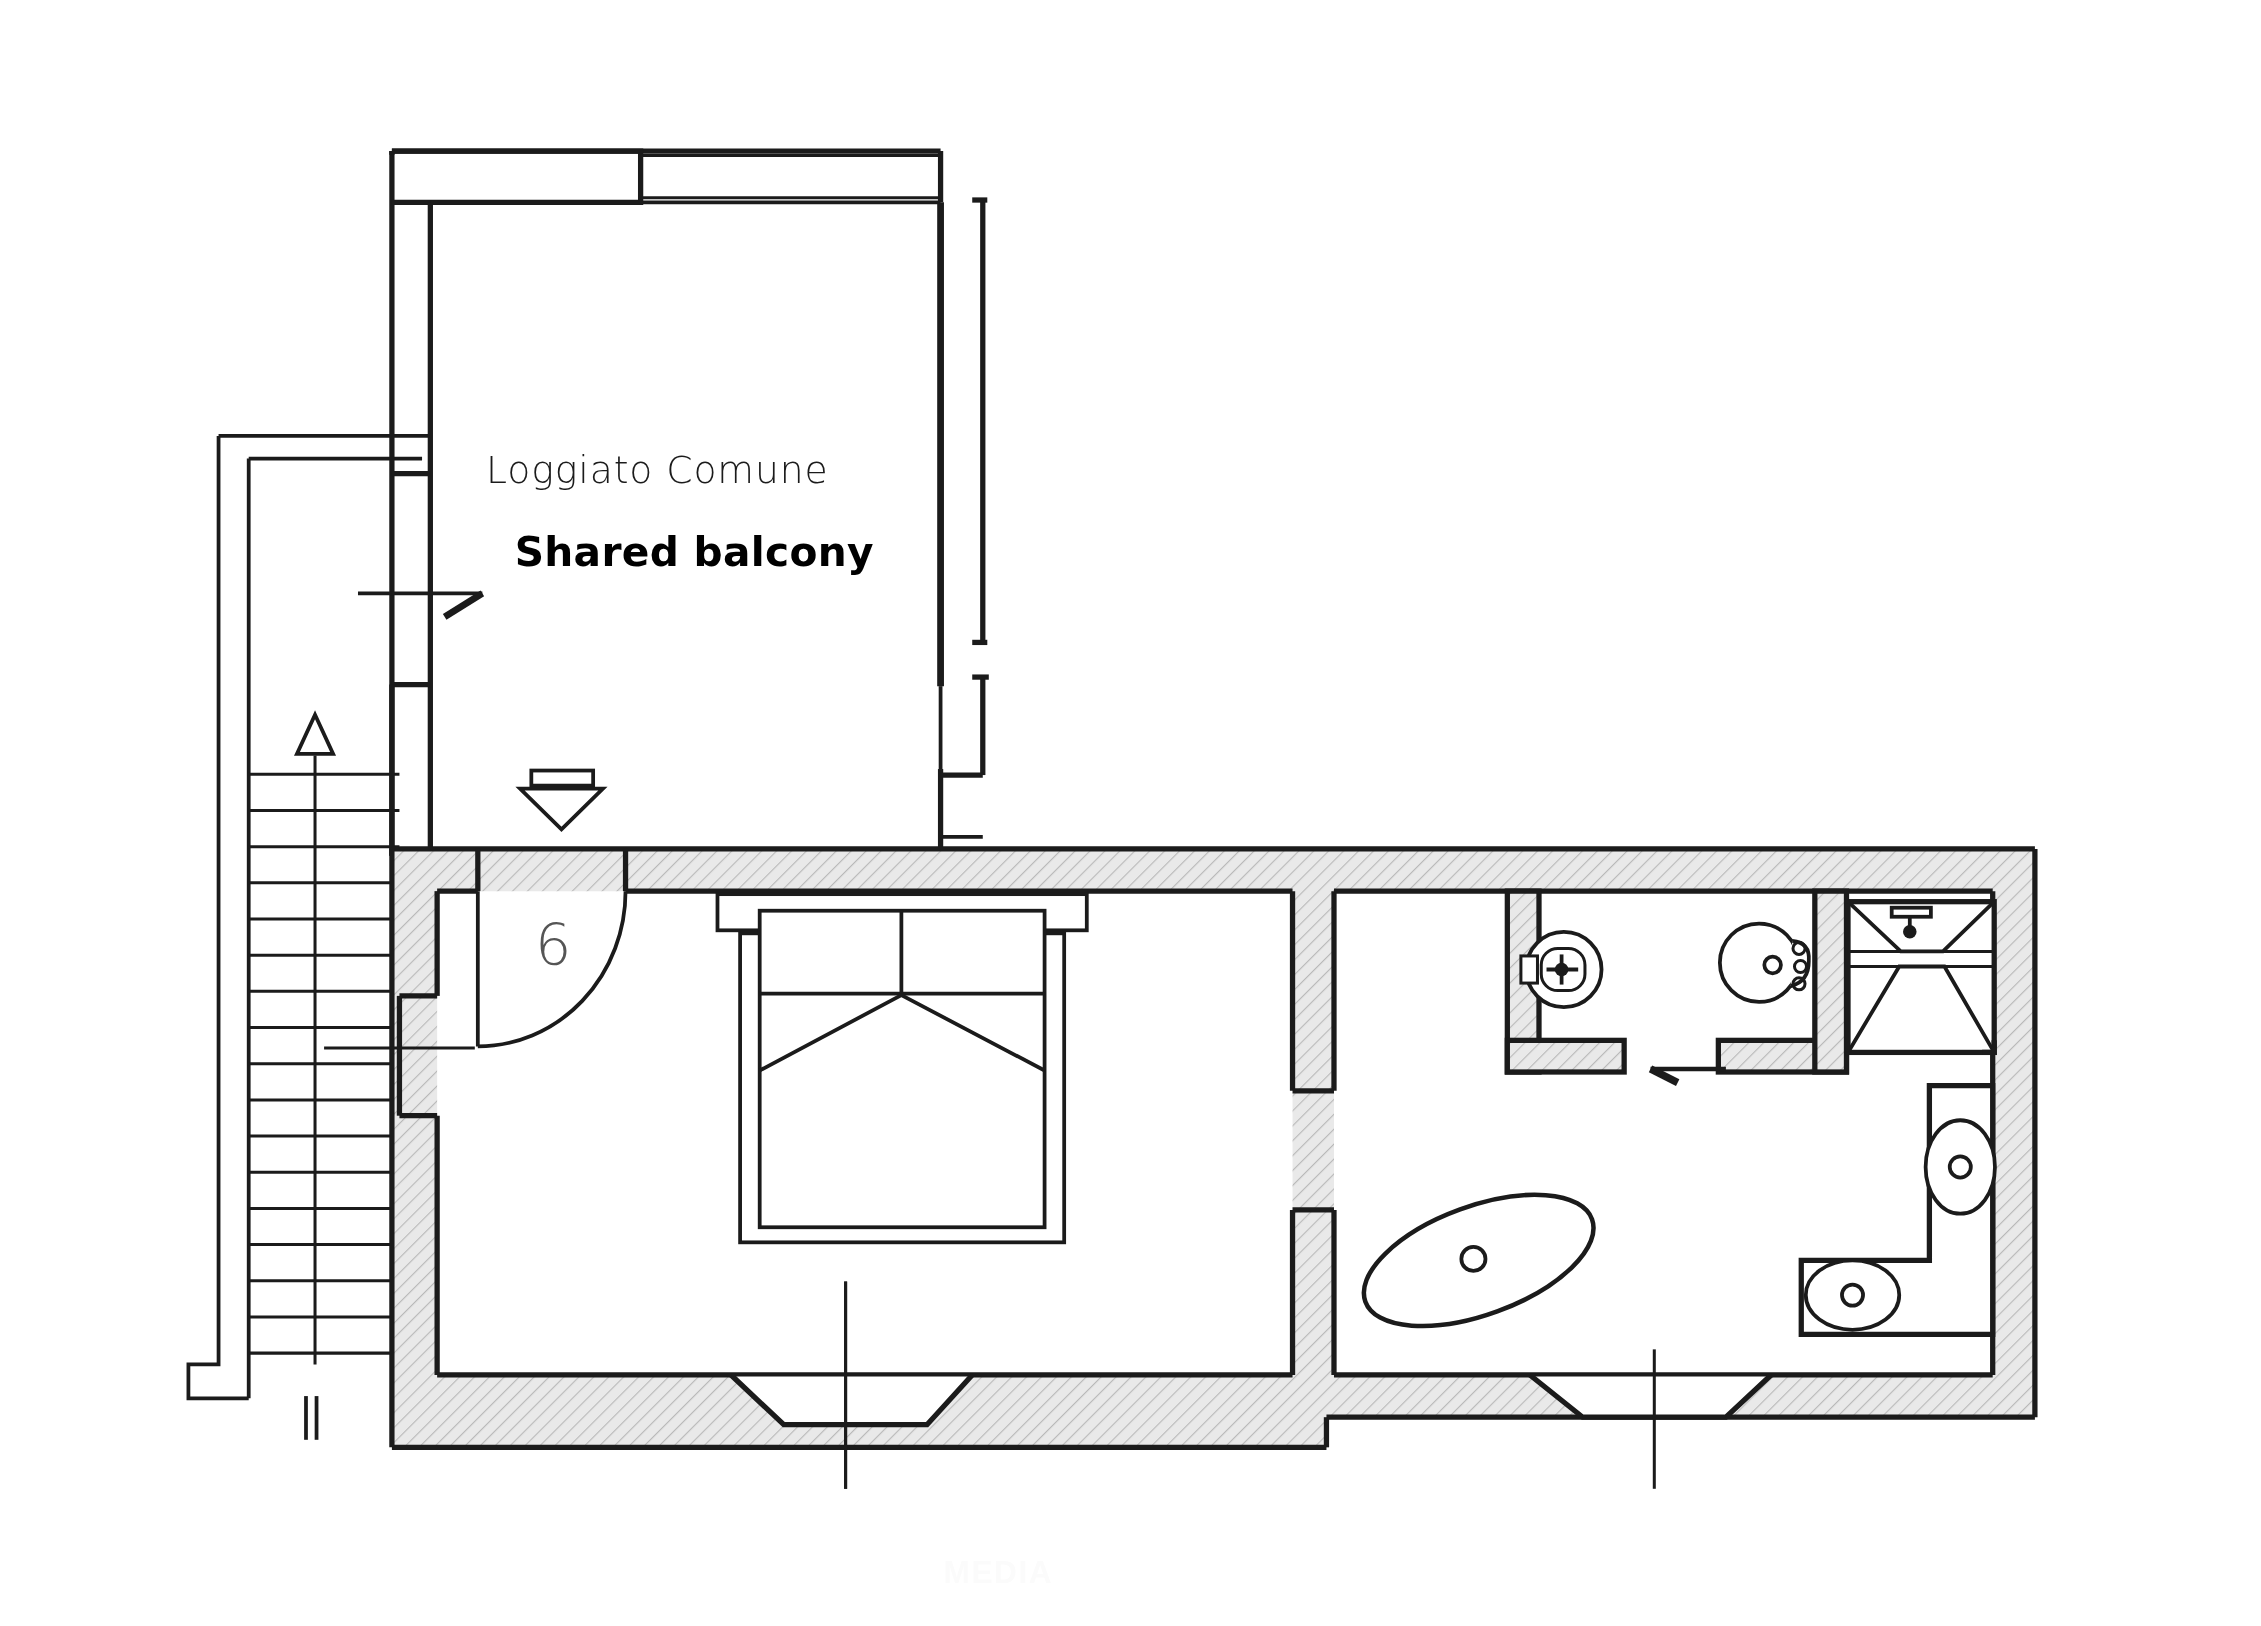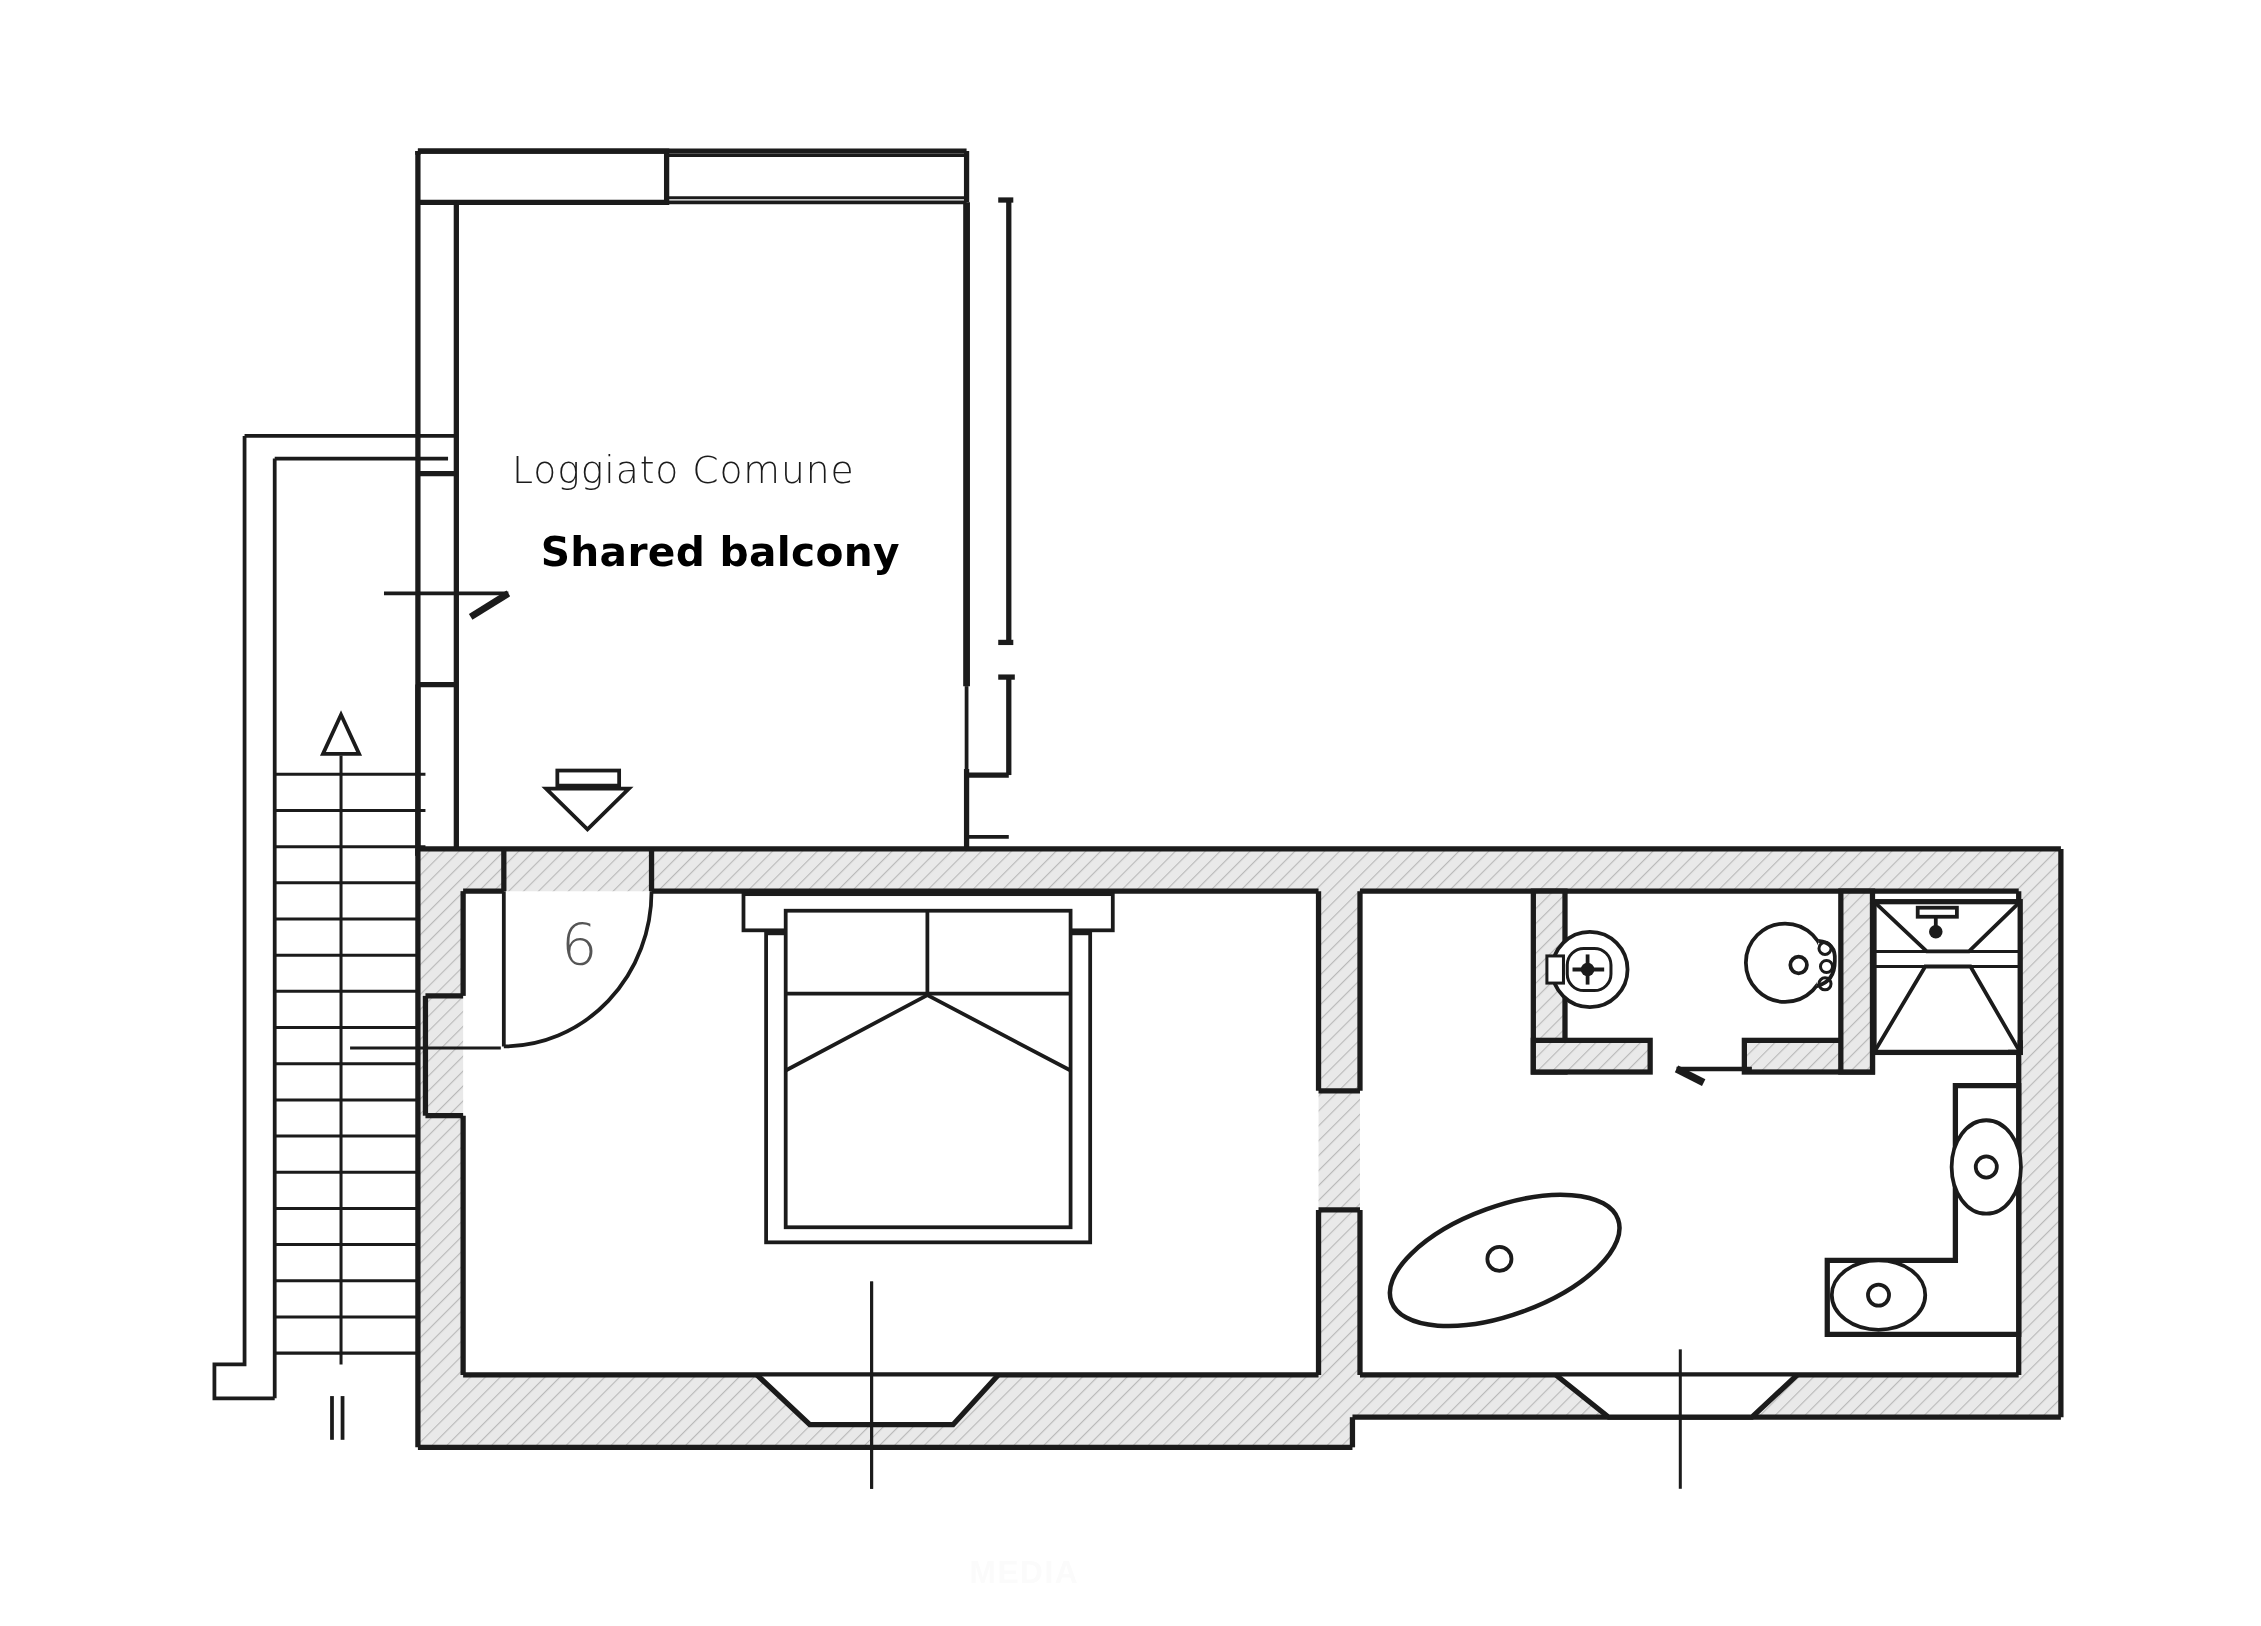--- a/index.html
+++ b/index.html
@@ -13,21 +13,20 @@
     height: 1627px;
     font-family: "Liberation Sans", sans-serif;
     overflow: hidden;
     position: relative;
   }
   #plan-root {
     position: absolute;
     left: 0; top: 0;
     width: 1887px;
     height: 1627px;
-    padding-left: 26px;
   }
   svg#floorplan {
     display: block;
     width: 2261px;
     height: 1627px;
     background: #ffffff;
   }
   .label-room-it {
     font-family: "DejaVu Sans", sans-serif;
     font-size: 50px;

